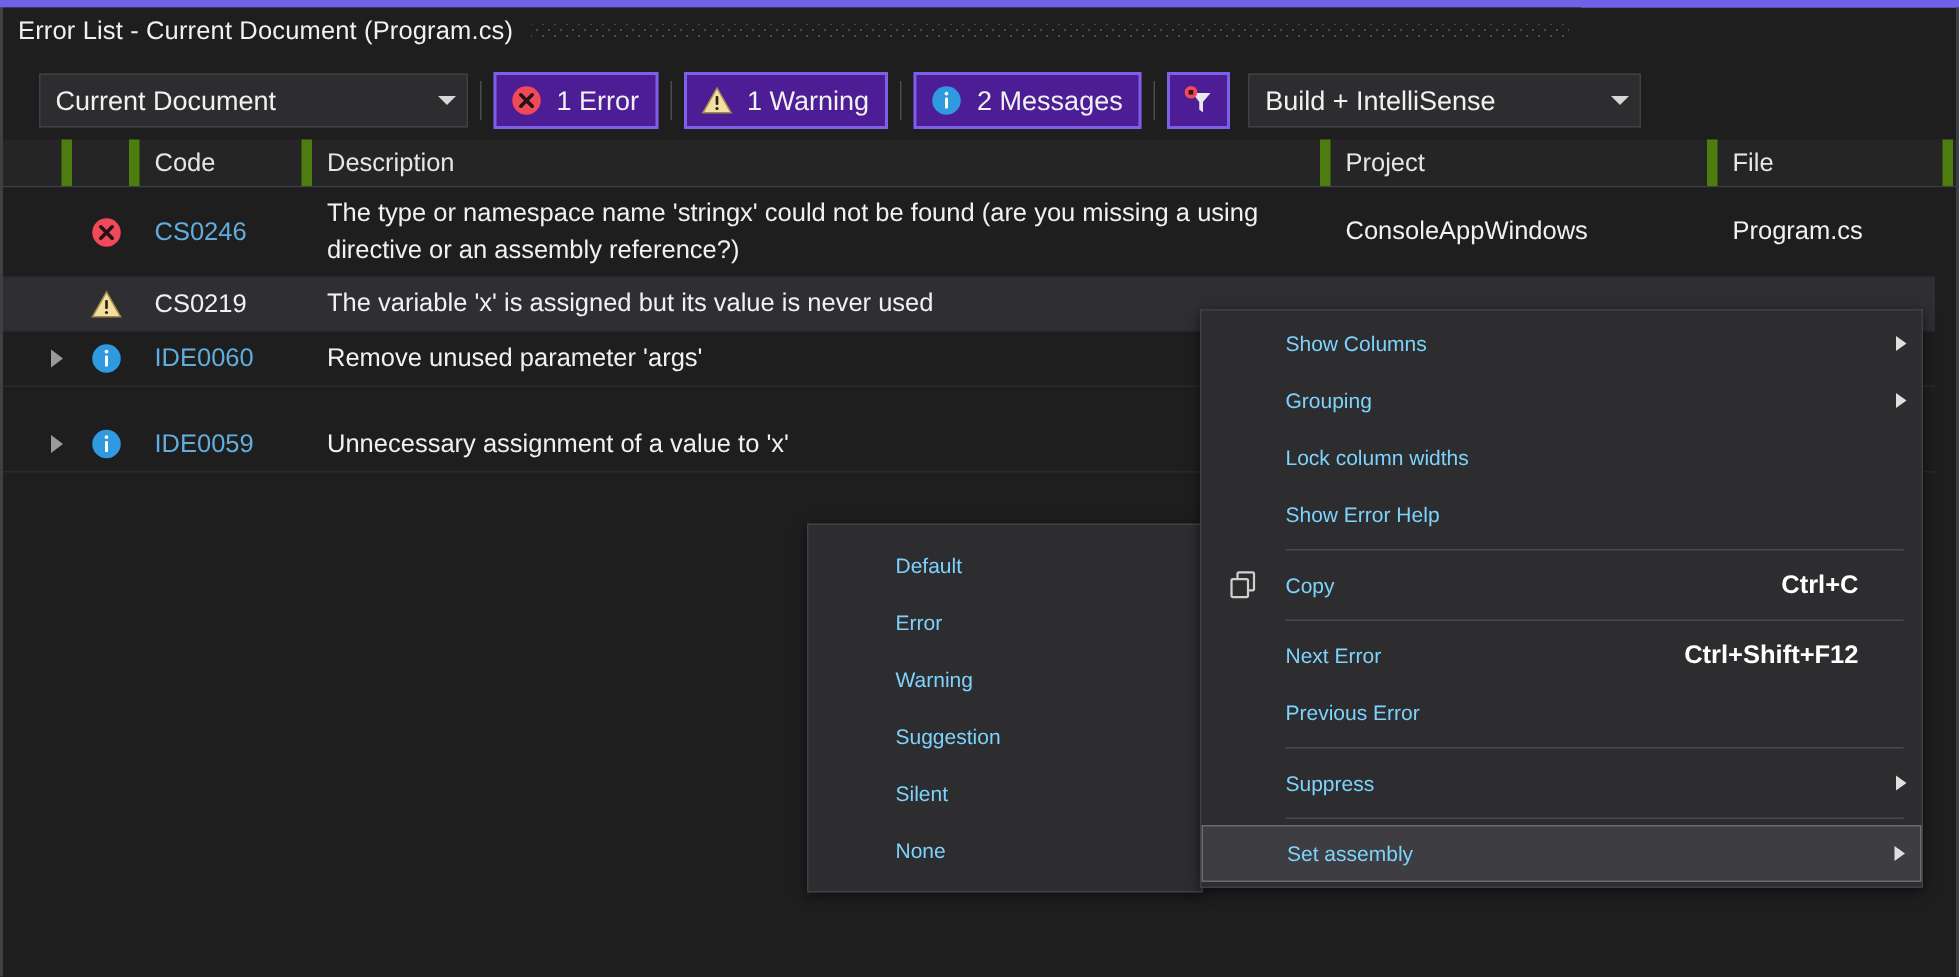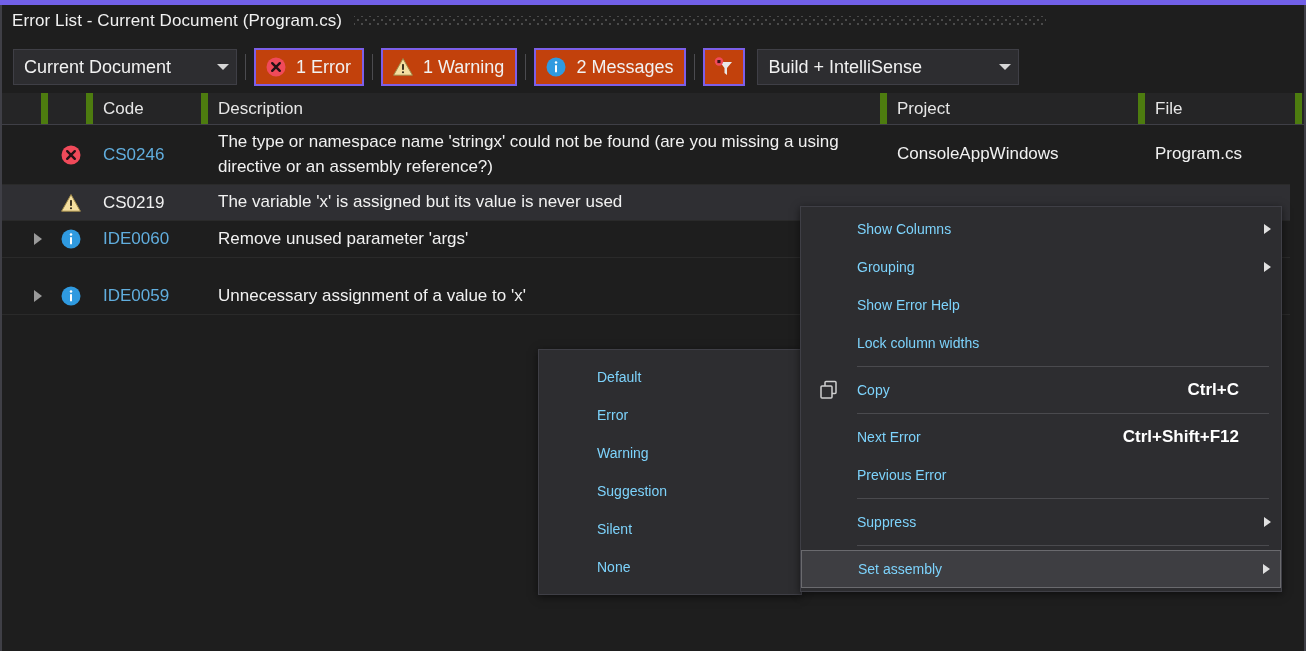--- a/index.html
+++ b/index.html
@@ -97,21 +97,21 @@
   }
   .tb-combo {
     height: 36px;
     background: #2d2d30;
     border: 1px solid #3f3f46;
     display: flex;
     align-items: center;
     box-sizing: border-box;
     cursor: default;
   }
-  .tb-combo.scope { width: 224px; margin-left: 11px; }
+  .tb-combo.scope { width: 286px; margin-left: 24px; }
   .tb-combo.buildscope { width: 262px; margin-left: 12px; }
   .tb-combo .combo-label {
     flex: 1;
     font-size: 18px;
     color: #f1f1f1;
     padding-left: 10px;
     white-space: nowrap;
     overflow: hidden;
   }
   .tb-combo .caret {
@@ -130,21 +130,21 @@
   .tb-sep {
     width: 1px;
     height: 26px;
     background: #4b4b4f;
     margin: 0 8px;
   }
 
   .tb-toggle {
     height: 38px;
     border: 2px solid #7d5fe8;
-    background: #c2410c;
+    background: #4c1d95;
     display: flex;
     align-items: center;
     box-sizing: border-box;
     padding: 0 11px 0 9px;
     gap: 9px;
     cursor: default;
   }
   .tb-toggle .tb-label {
     font-size: 18px;
     color: #f1f1f1;
@@ -552,27 +552,27 @@
       <div class="mi">
         <span class="mi-icon"></span>
         <span class="mi-label">Grouping</span>
         <span class="mi-shortcut"></span>
         <span class="mi-arrow">
           <span class="arrow-glyph"></span>
         </span>
       </div>
       <div class="mi">
         <span class="mi-icon"></span>
-        <span class="mi-label">Show Error Help</span>
+        <span class="mi-label">Lock column widths</span>
         <span class="mi-shortcut"></span>
         <span class="mi-arrow"></span>
       </div>
       <div class="mi">
         <span class="mi-icon"></span>
-        <span class="mi-label">Lock column widths</span>
+        <span class="mi-label">Show Error Help</span>
         <span class="mi-shortcut"></span>
         <span class="mi-arrow"></span>
       </div>
       <div class="mi-sep"></div>
       <div class="mi">
         <span class="mi-icon">
           <svg width="22" height="22" viewBox="0 0 22 22">
             <rect x="7" y="2.5" width="11" height="12" rx="1" fill="none" stroke="#cfcfcf" stroke-width="1.5"></rect>
             <rect x="3" y="7" width="11" height="12" rx="1" fill="#2d2d30" stroke="#cfcfcf" stroke-width="1.5"></rect>
           </svg>

